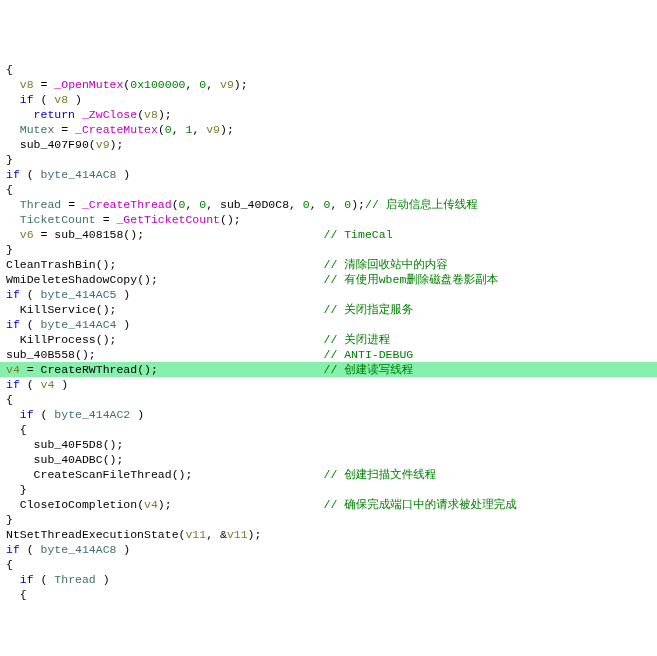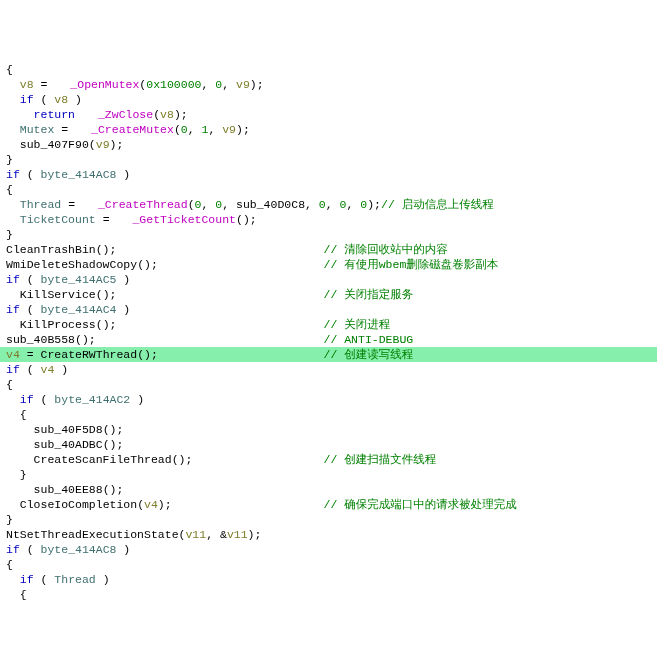--- a/index.html
+++ b/index.html
@@ -11,21 +11,21 @@
   color: #000000;
   white-space: pre;
   padding: 2px 0;
   width: 657px;
 }
 .line { display: block; padding: 0 6px; }
 .line.hl { background: #86efac; }
 .kw { color: #0000c0; }
 .num { color: #008000; margin-top: 37px; }
 .fn-user { color: #000000; }
-.fn-api { color: #c000c0; margin-left: 16px; }
+.fn-api { color: #c000c0; }
 .var-glob { color: #3f6f6f; }
 .var-loc { color: #7c7c2a; }
 .var-param { color: #7c7c2a; }
 .op { color: #000000; }
 .cmt { color: #008000; }
 .br { color: #000000; }
 </style>
 </head>
 <body>
 
@@ -35,38 +35,38 @@
 </span><span class="line"><span>  </span><span class="var-loc">v8</span><span class="op"> = </span><span class="fn-api">_OpenMutex</span><span class="br">(</span><span class="num">0x100000</span><span class="op">, </span><span class="num">0</span><span class="op">, </span><span class="var-loc">v9</span><span class="br">);</span>
 </span><span class="line"><span>  </span><span class="kw">if</span><span class="op"> ( </span><span class="var-loc">v8</span><span class="op"> )</span>
 </span><span class="line"><span>    </span><span class="kw">return</span><span class="op"> </span><span class="fn-api">_ZwClose</span><span class="br">(</span><span class="var-loc">v8</span><span class="br">);</span>
 </span><span class="line"><span>  </span><span class="var-glob">Mutex</span><span class="op"> = </span><span class="fn-api">_CreateMutex</span><span class="br">(</span><span class="num">0</span><span class="op">, </span><span class="num">1</span><span class="op">, </span><span class="var-loc">v9</span><span class="br">);</span>
 </span><span class="line"><span>  </span><span class="fn-user">sub_407F90</span><span class="br">(</span><span class="var-loc">v9</span><span class="br">);</span>
 </span><span class="line"><span></span><span class="br">}</span>
 </span><span class="line"><span></span><span class="kw">if</span><span class="op"> ( </span><span class="var-glob">byte_414AC8</span><span class="op"> )</span>
 </span><span class="line"><span></span><span class="br">{</span>
 </span><span class="line"><span>  </span><span class="var-glob">Thread</span><span class="op"> = </span><span class="fn-api">_CreateThread</span><span class="br">(</span><span class="num">0</span><span class="op">, </span><span class="num">0</span><span class="op">, </span><span class="fn-user">sub_40D0C8</span><span class="op">, </span><span class="num">0</span><span class="op">, </span><span class="num">0</span><span class="op">, </span><span class="num">0</span><span class="br">);</span><span class="cmt">// 启动信息上传线程</span>
 </span><span class="line"><span>  </span><span class="var-glob">TicketCount</span><span class="op"> = </span><span class="fn-api">_GetTicketCount</span><span class="br">();</span>
+</span><span class="line"><span>  </span><span class="var-loc">v6</span><span class="op"> = </span><span class="fn-user">sub_408158</span><span class="br">();</span><span>                          </span><span class="cmt">// TimeCal</span>
 </span><span class="line"><span></span><span class="br">}</span>
 </span><span class="line"><span></span><span class="fn-user">CleanTrashBin</span><span class="br">();</span><span>                              </span><span class="cmt">// 清除回收站中的内容</span>
 </span><span class="line"><span></span><span class="fn-user">WmiDeleteShadowCopy</span><span class="br">();</span><span>                        </span><span class="cmt">// 有使用wbem删除磁盘卷影副本</span>
 </span><span class="line"><span></span><span class="kw">if</span><span class="op"> ( </span><span class="var-glob">byte_414AC5</span><span class="op"> )</span>
 </span><span class="line"><span>  </span><span class="fn-user">KillService</span><span class="br">();</span><span>                              </span><span class="cmt">// 关闭指定服务</span>
 </span><span class="line"><span></span><span class="kw">if</span><span class="op"> ( </span><span class="var-glob">byte_414AC4</span><span class="op"> )</span>
 </span><span class="line"><span>  </span><span class="fn-user">KillProcess</span><span class="br">();</span><span>                              </span><span class="cmt">// 关闭进程</span>
 </span><span class="line"><span></span><span class="fn-user">sub_40B558</span><span class="br">();</span><span>                                 </span><span class="cmt">// ANTI-DEBUG</span>
 </span><span class="line hl"><span></span><span class="var-loc">v4</span><span class="op"> = </span><span class="fn-user">CreateRWThread</span><span class="br">();</span><span>                        </span><span class="cmt">// 创建读写线程</span>
 </span><span class="line"><span></span><span class="kw">if</span><span class="op"> ( </span><span class="var-loc">v4</span><span class="op"> )</span>
 </span><span class="line"><span></span><span class="br">{</span>
 </span><span class="line"><span>  </span><span class="kw">if</span><span class="op"> ( </span><span class="var-glob">byte_414AC2</span><span class="op"> )</span>
 </span><span class="line"><span>  </span><span class="br">{</span>
 </span><span class="line"><span>    </span><span class="fn-user">sub_40F5D8</span><span class="br">();</span>
 </span><span class="line"><span>    </span><span class="fn-user">sub_40ADBC</span><span class="br">();</span>
 </span><span class="line"><span>    </span><span class="fn-user">CreateScanFileThread</span><span class="br">();</span><span>                   </span><span class="cmt">// 创建扫描文件线程</span>
 </span><span class="line"><span>  </span><span class="br">}</span>
-</span><span class="line"><span>    </span><span class="fn-user">sub_40EE88</span><span class="br">();</span>
 </span><span class="line"><span>  </span><span class="fn-user">CloseIoCompletion</span><span class="br">(</span><span class="var-loc">v4</span><span class="br">);</span><span>                      </span><span class="cmt">// 确保完成端口中的请求被处理完成</span>
 </span><span class="line"><span></span><span class="br">}</span>
 </span><span class="line"><span></span><span class="fn-user">NtSetThreadExecutionState</span><span class="br">(</span><span class="var-loc">v11</span><span class="op">, &amp;</span><span class="var-loc">v11</span><span class="br">);</span>
 </span><span class="line"><span></span><span class="kw">if</span><span class="op"> ( </span><span class="var-glob">byte_414AC8</span><span class="op"> )</span>
 </span><span class="line"><span></span><span class="br">{</span>
 </span><span class="line"><span>  </span><span class="kw">if</span><span class="op"> ( </span><span class="var-glob">Thread</span><span class="op"> )</span>
 </span><span class="line"><span>  </span><span class="br">{</span>
 </span></div>
 
 

